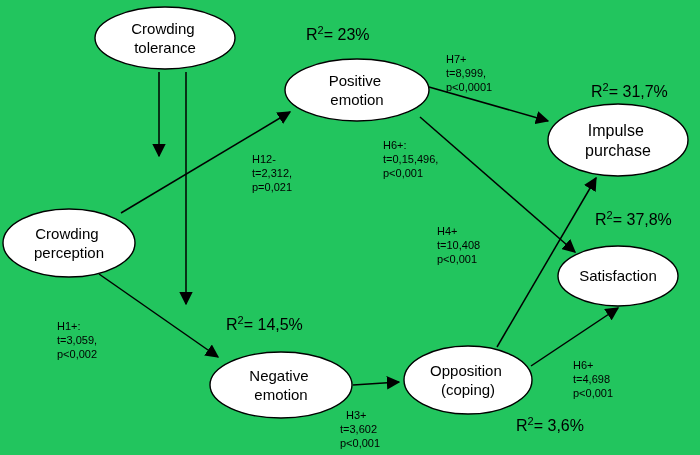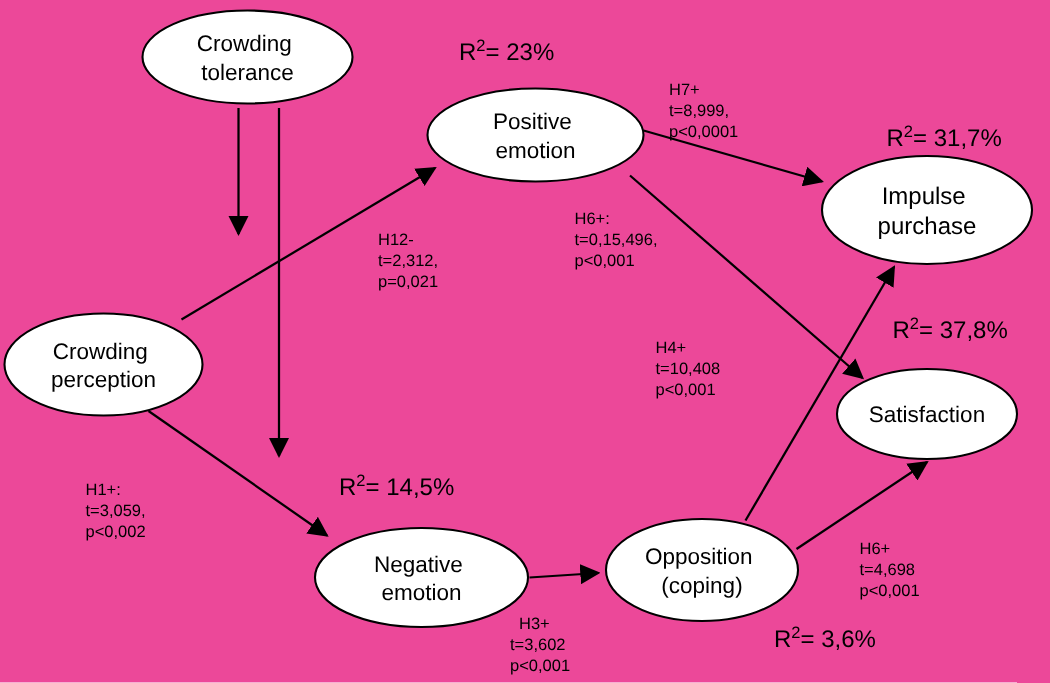--- a/index.html
+++ b/index.html
@@ -4,21 +4,21 @@
 <style>
   html, body {
     margin: 0;
     padding: 0;
     background: #ffffff;
   }
   .stage {
     position: relative;
     width: 700px;
     height: 455px;
-    background: #ec4899;
+    background: #22c55e;
     font-family: "Liberation Sans", sans-serif;
   }
   svg {
     display: block;
   }
   .node-ellipse {
     fill: #ffffff;
     stroke: #000000;
     stroke-width: 1.4;
   }

